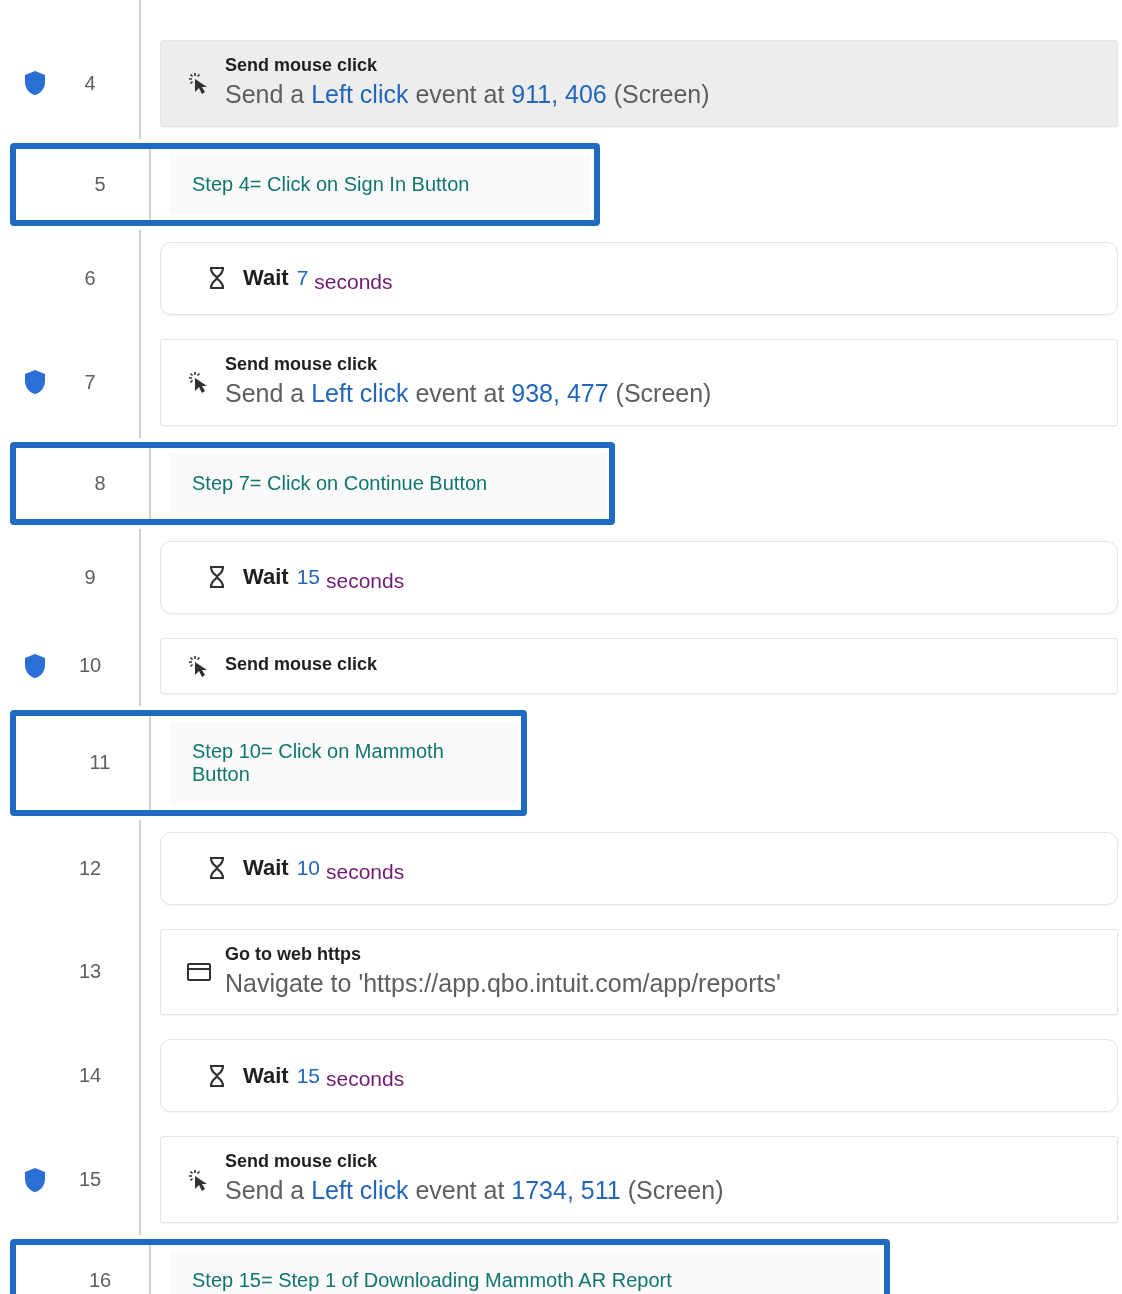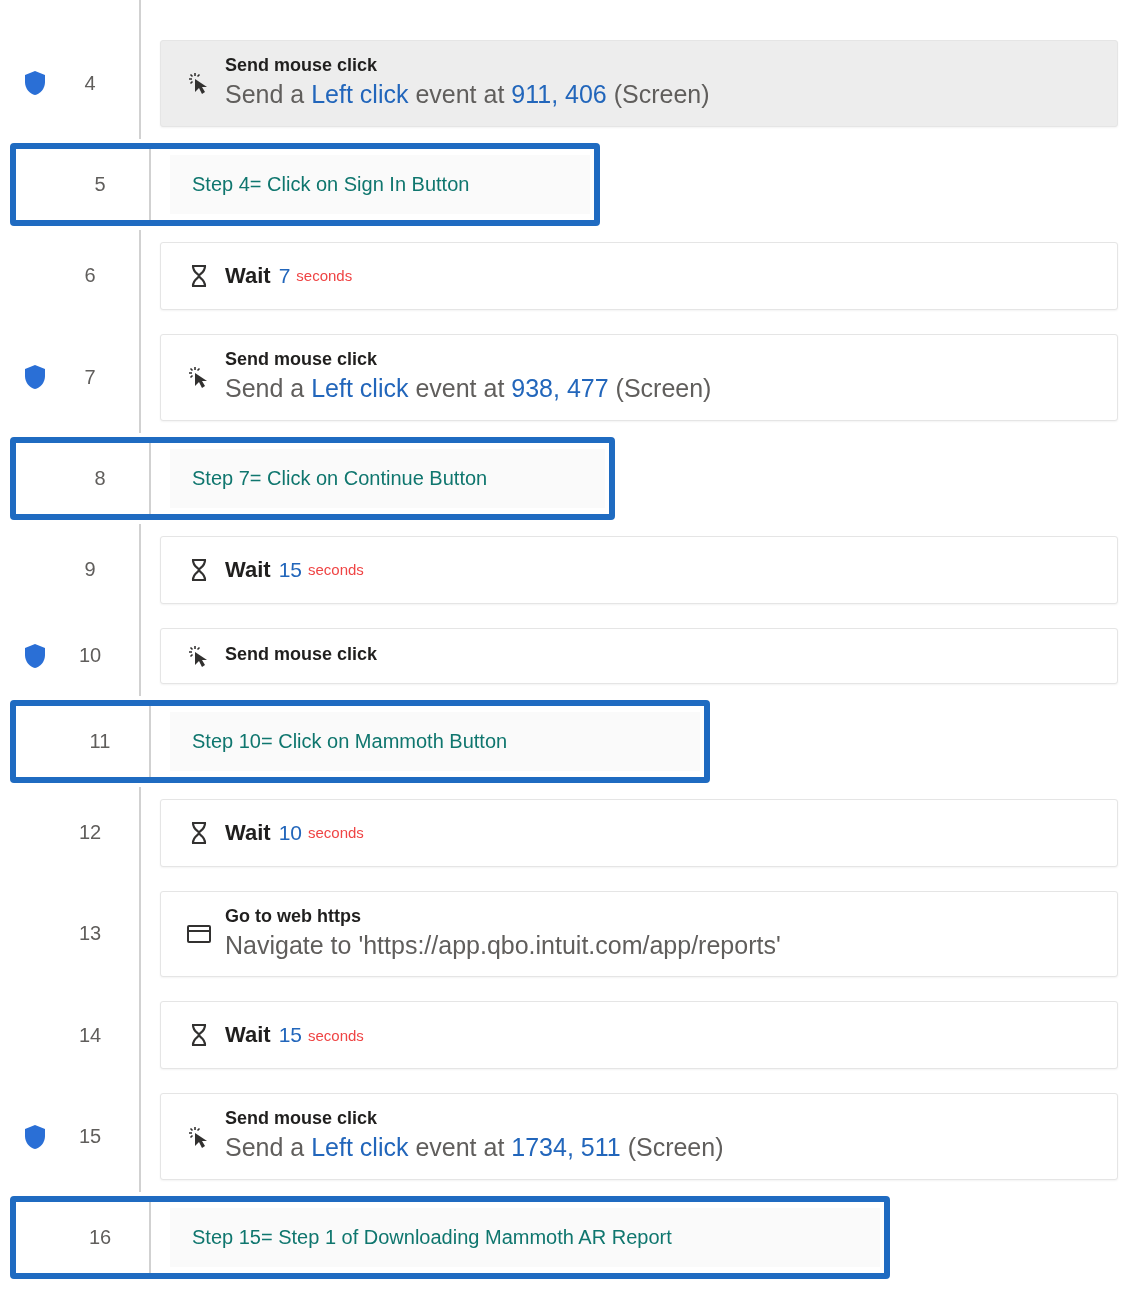--- a/index.html
+++ b/index.html
@@ -99,41 +99,42 @@
       border-radius: 4px;
       padding-left: 4px;
       margin: 4px 0;
     }
     .highlight-wrap .step-row { }
     svg { display: block; }
     .single-line-card {
       flex: 1;
       background: #ffffff;
       border: 1px solid #e5e5e5;
-      border-radius: 3px;
-      padding: 20px 18px;
+      border-radius: 11px;
+      padding: 20px 36px;
       margin: 12px 4px 12px 0;
       display: flex;
       align-items: center;
       box-shadow: 0 1px 2px rgba(0,0,0,0.05);
     }
     .single-line-title {
       font-weight: 600;
       font-size: 22px;
       color: #201f1e;
       margin-right: 8px;
     }
     .single-line-value {
       color: #2266bb;
       font-size: 21px;
       margin-right: 6px;
     }
     .single-line-suffix {
-      color: #ef4444;
-      font-size: 15px;
+      color: #701a75;
+      font-size: 21px;
+      margin-top: 7px;
     }
   </style>
 </head>
 <body>
 
 <div class="flow-container">
 
   <div class="step-row">
     <div class="shield-col"></div>
     <div class="num-col"></div>
@@ -286,21 +287,21 @@
             <path d="M9 3 V6 M3 9 H6 M4.5 4.5 L6.5 6.5 M13.5 4.5 L11.5 6.5 M4.5 13.5 L6.5 11.5"></path>
           </svg>
         </span>
       </div>
       <div class="card-body">
         <div class="card-title">Send mouse click</div>
       </div>
     </div>
   </div>
 
-  <div class="highlight-wrap" style="width:700px;">
+  <div class="highlight-wrap" style="width:517px;">
     <div class="step-row">
       <div class="shield-col"></div>
       <div class="num-col">
           <span>11</span>
         </div>
       <div class="line-col"></div>
       <div class="comment-card">
         <span>Step 10= Click on Mammoth Button</span>
       </div>
     </div>

